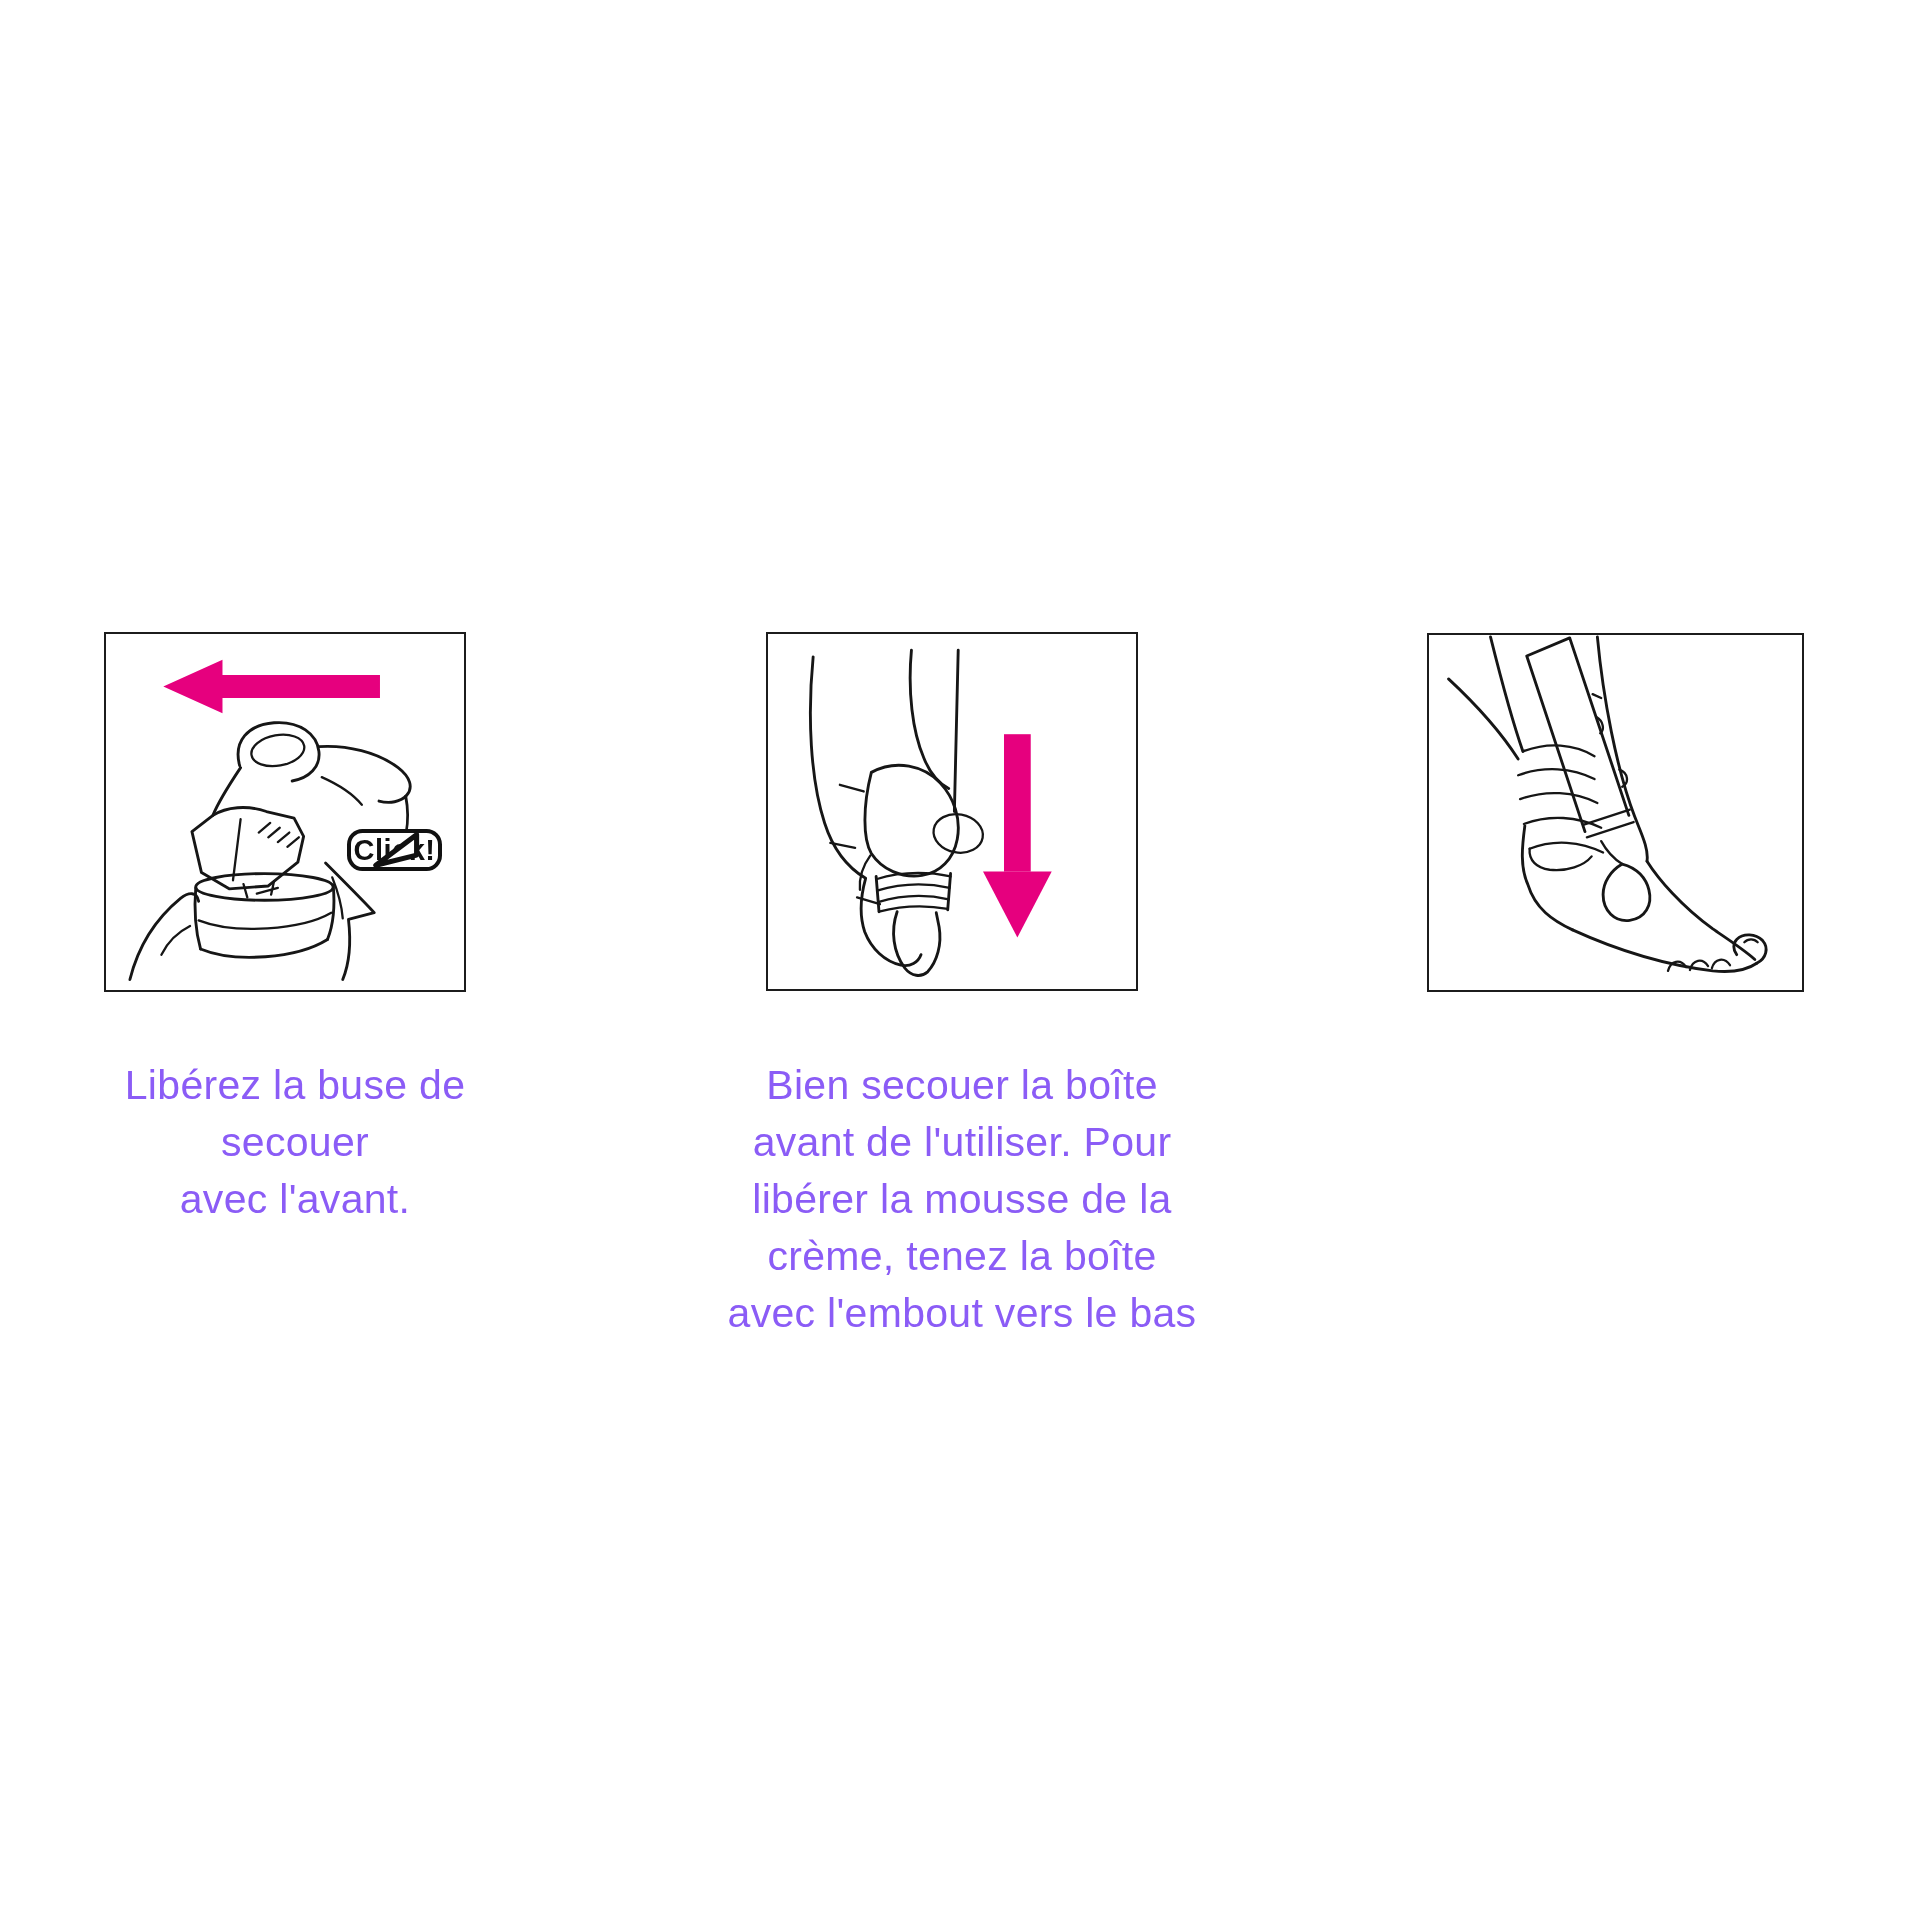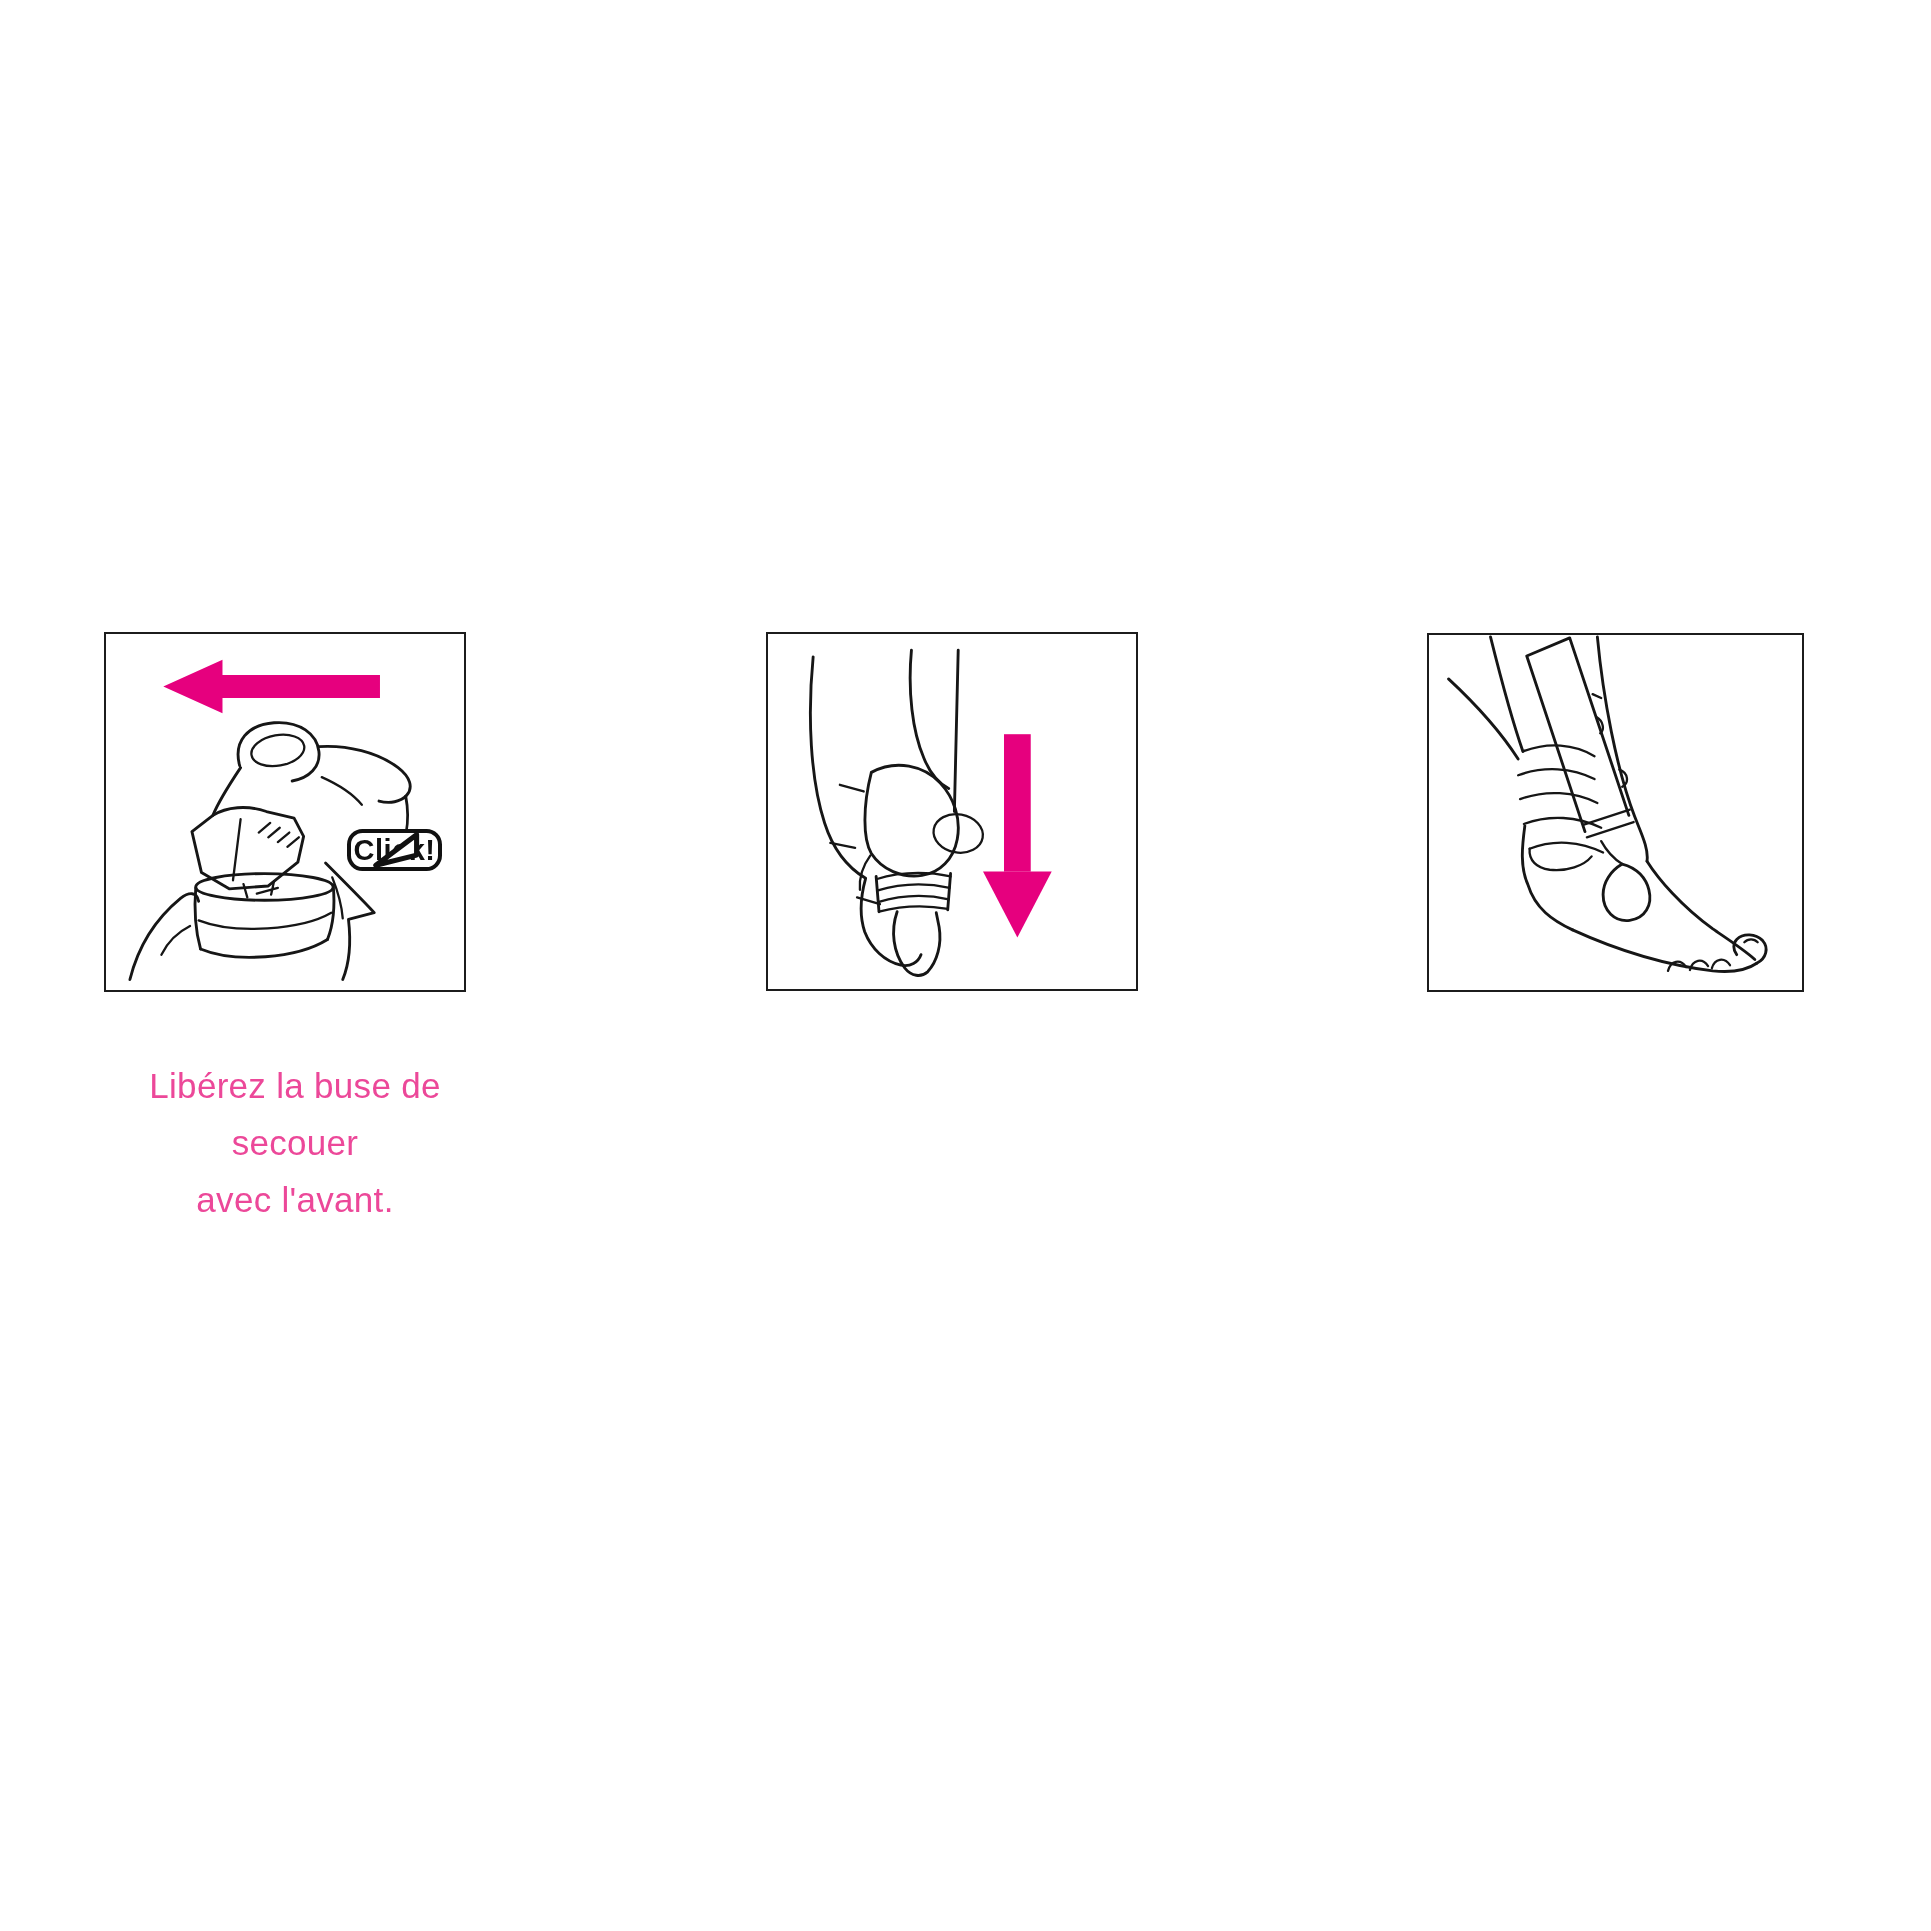--- a/index.html
+++ b/index.html
@@ -20,25 +20,25 @@
   #box2{left:766px;top:632px;width:372px;height:359px;}
   #box3{left:1427px;top:633px;width:377px;height:359px;}
   .panel-box svg{position:absolute;left:0;top:0;width:100%;height:100%;}
   .line{stroke:#161616;stroke-width:3;fill:none;stroke-linecap:round;stroke-linejoin:round;}
   .thin{stroke-width:2.4;}
   .pink{fill:#E6007E;stroke:none;}
   .caption{
     position:absolute;
     width:502px;
     text-align:center;
-    font-size:35px;
+    font-size:41px;
     line-height:57px;
     font-weight:300;
     letter-spacing:0.3px;
-    color:#ec4899;
+    color:#8b5cf6;
   }
   #cap1{left:44px;top:1057px;}
   #cap2{left:711px;top:1057px;}
   #cap3{left:1373px;top:1057px;}
   .click-bubble{
     position:absolute;
     left:241px;top:195px;
     width:95px;height:42px;
     border:4.8px solid #111111;
     border-radius:15.4px;
@@ -152,16 +152,23 @@
       <path class="line" d="M202,240 C190,247 182,259 182,272 C182,289 194,301 210,299 C226,297 234,283 230,267 C227,255 218,244 202,240 Z"></path>
     </svg>
   </div>
 
   <div class="caption" id="cap1">
     <div>Libérez la buse de</div>
     <div>secouer</div>
     <div>avec l'avant.</div>
   </div>
 
+  <div class="caption" id="cap2">
+    <div>Bien secouer la boîte</div>
+    <div>avant de l'utiliser. Pour</div>
+    <div>libérer la mousse de la</div>
+    <div>crème, tenez la boîte</div>
+    <div>avec l'embout vers le bas</div>
+  </div>
 
 
 </div>
 
 
 </body></html>

